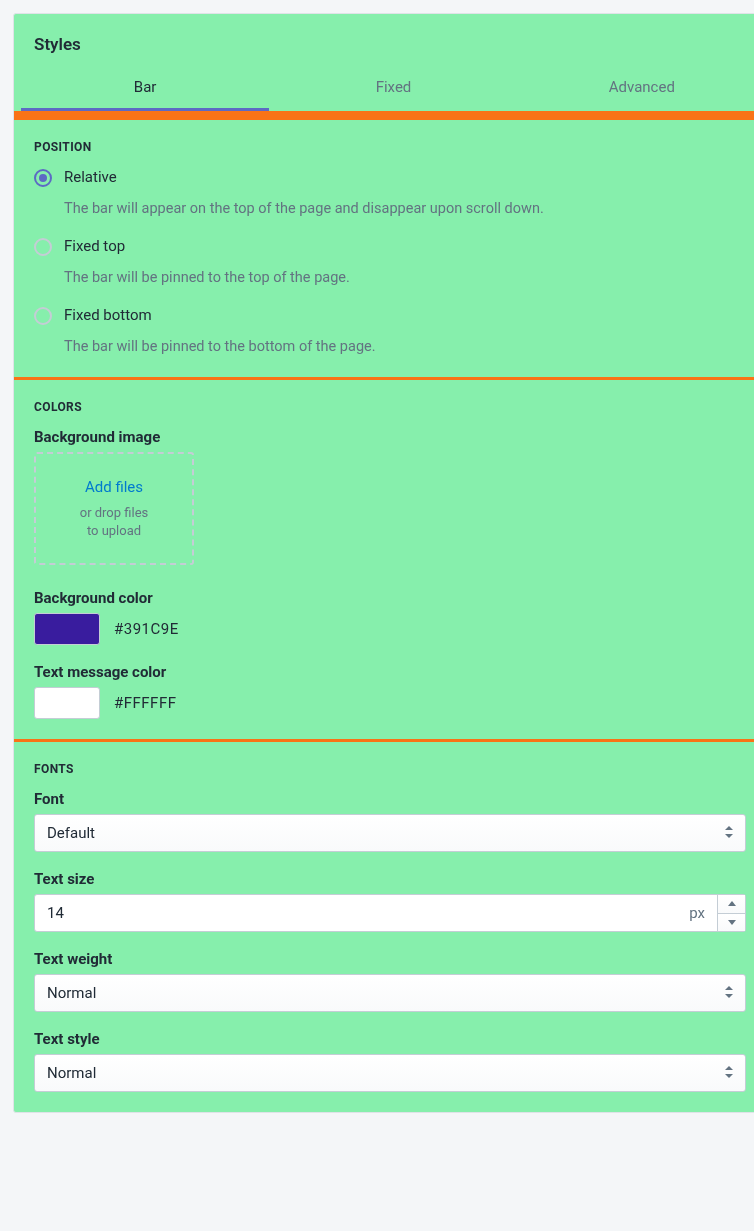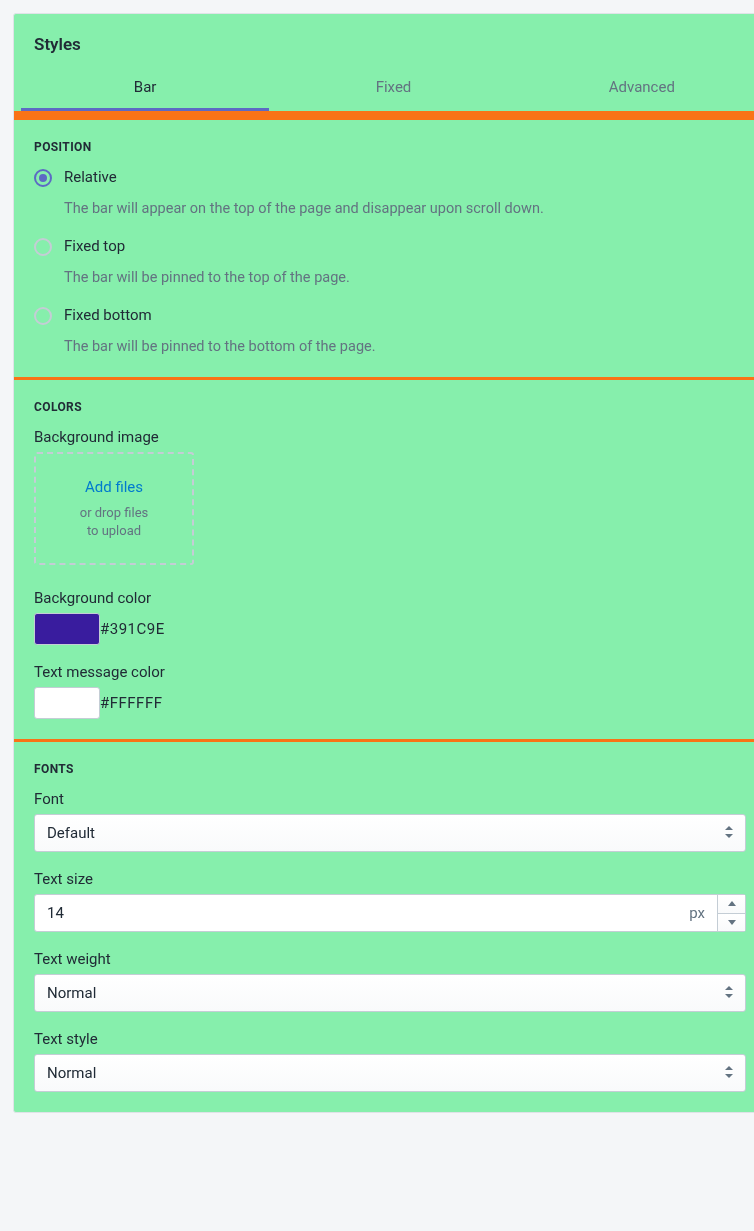--- a/index.html
+++ b/index.html
@@ -62,41 +62,41 @@
     flex-shrink: 0; display: flex; align-items: center; justify-content: center;
     margin-top: 1px; cursor: pointer;
   }
   .radio-circle.checked { border-color: #5c6ac4; }
   .radio-circle.checked::after {
     content: ""; width: 8px; height: 8px; background: #5c6ac4; border-radius: 50%;
   }
   .radio-body { display: flex; flex-direction: column; gap: 12px; }
   .radio-label { font-size: 15px; color: #212b36; cursor: pointer; }
   .radio-desc { font-size: 14.5px; color: #637381; line-height: 1.45; }
-  .field-label { font-size: 15px; color: #212b36; margin-bottom: 6px; }
+  .field-label { font-size: 15px; color: #212b36; margin-bottom: 6px; font-weight: bold; }
   .dropzone {
     width: 160px;
     border: 2px dashed #c4cdd5;
     border-radius: 3px;
     padding: 24px 10px;
     text-align: center;
     margin-bottom: 24px;
   }
   .dropzone-addfile {
     color: #007ace;
     font-size: 15px;
     margin-bottom: 8px;
     cursor: pointer;
   }
   .dropzone-hint {
     color: #637381;
     font-size: 13px;
     line-height: 1.35;
   }
-  .color-row { display: flex; align-items: center; margin-bottom: 18px; }
+  .color-row { display: flex; align-items: center; gap: 14px; margin-bottom: 18px; }
   .swatch {
     width: 66px; height: 32px; border: 1px solid #c4cdd5; border-radius: 3px;
     cursor: pointer;
   }
   .color-code { font-size: 15px; color: #212b36; letter-spacing: 0.5px; }
   .field { margin-bottom: 18px; }
   .select, .text-input {
     width: 100%;
     height: 38px;
     border: 1px solid #c4cdd5;

